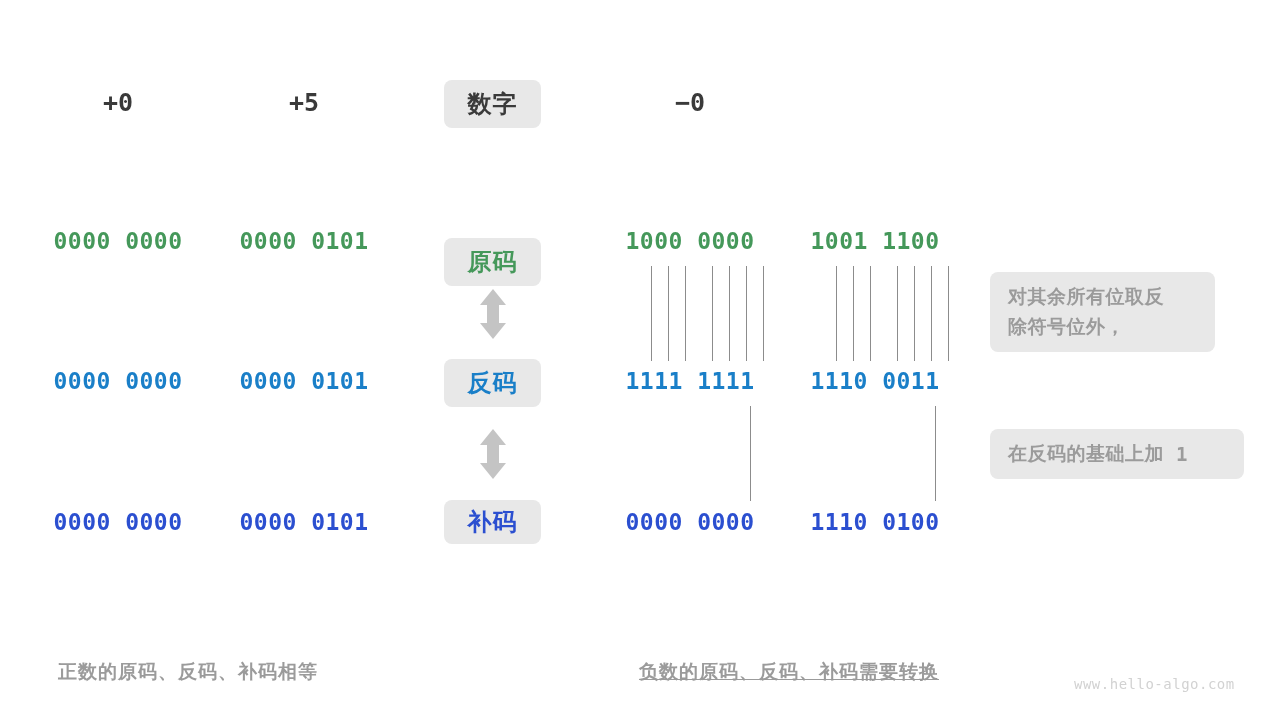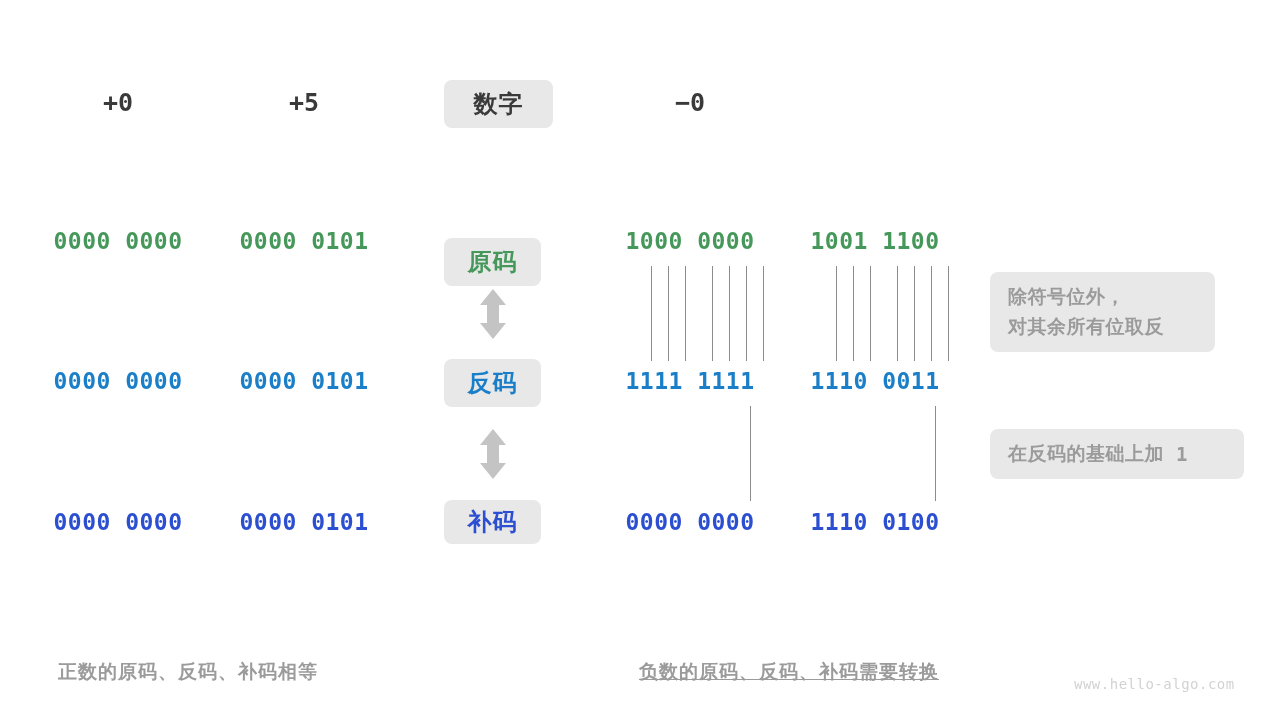--- a/index.html
+++ b/index.html
@@ -110,21 +110,21 @@
   }
 </style>
 </head>
 <body>
 
 <div id="stage">
 
   <div class="abs hdr-num" style="left:38px; top:90px; width:160px;">+0</div>
   <div class="abs hdr-num" style="left:224px; top:90px; width:160px;">+5</div>
 
-  <div class="abs pill pill-head" style="left:444px; top:80px; width:109px; height:48px;">数字</div>
+  <div class="abs pill pill-head" style="left:444px; top:80px; width:97px; height:48px;">数字</div>
 
   <div class="abs hdr-num" style="left:610px; top:90px; width:160px;">−0</div>
 
   <div class="abs bin c-green" style="left:38px; top:230px; width:160px;">0000 0000</div>
   <div class="abs bin c-green" style="left:224px; top:230px; width:160px;">0000 0101</div>
 
   <div class="abs pill pill-green" style="left:444px; top:218px; width:97px; height:48px;">原码</div>
 
   <div class="abs bin c-green" style="left:610px; top:230px; width:160px;">1000 0000</div>
   <div class="abs bin c-green" style="left:795px; top:230px; width:160px;">1001 1100</div>
@@ -145,22 +145,22 @@
   <div class="vline" style="left:931px;  top:266px; height:95px;"></div>
   <div class="vline" style="left:948px;  top:266px; height:95px;"></div>
 
   <div class="dblarrow" style="left:477px; top:288px;">
     <svg width="32" height="52" viewBox="0 0 32 52" xmlns="http://www.w3.org/2000/svg">
       <path d="M16 1 L29 17 L22 17 L22 35 L29 35 L16 51 L3 35 L10 35 L10 17 L3 17 Z" fill="#c4c4c4"></path>
     </svg>
   </div>
 
   <div class="abs note" style="left:990px; top:272px; width:225px;">
+    <div>对其余所有位取反</div>
     <div>除符号位外，</div>
-    <div>对其余所有位取反</div>
   </div>
 
   <div class="abs bin c-blue" style="left:38px; top:370px; width:160px;">0000 0000</div>
   <div class="abs bin c-blue" style="left:224px; top:370px; width:160px;">0000 0101</div>
 
   <div class="abs pill pill-blue" style="left:444px; top:359px; width:97px; height:48px;">反码</div>
 
   <div class="abs bin c-blue" style="left:610px; top:370px; width:160px;">1111 1111</div>
   <div class="abs bin c-blue" style="left:795px; top:370px; width:160px;">1110 0011</div>
 

